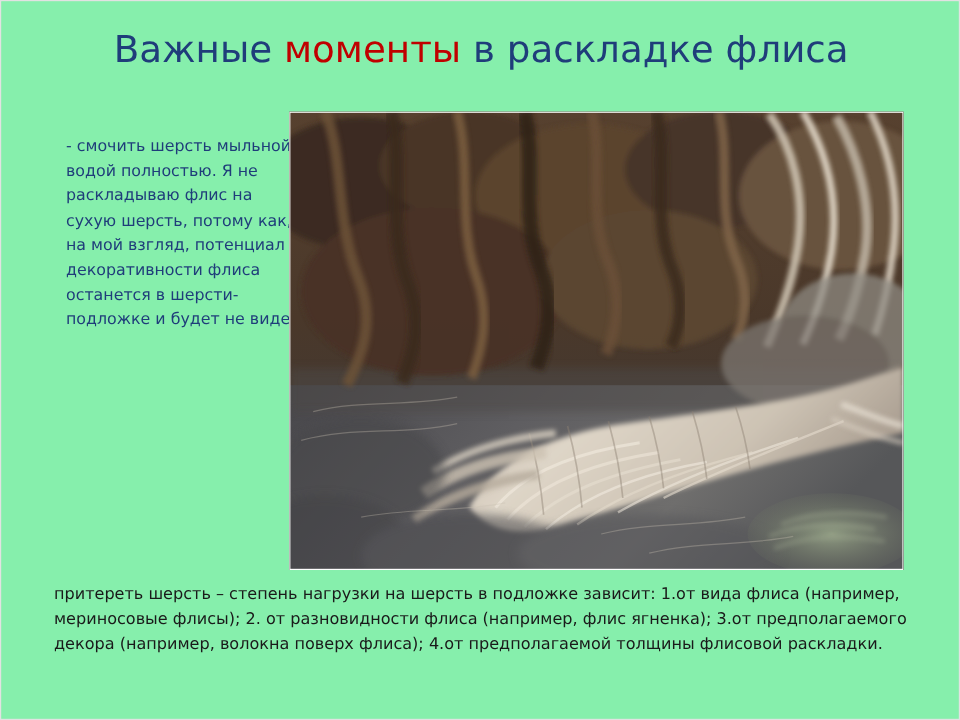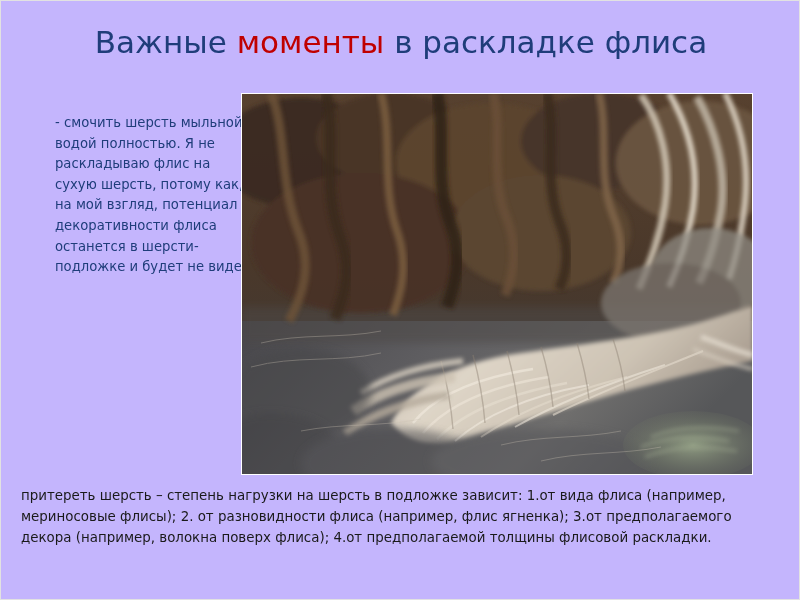--- a/index.html
+++ b/index.html
@@ -13,21 +13,21 @@
     font-family: "DejaVu Sans", sans-serif;
     overflow: hidden;
     position: relative;
   }
   .slide {
     position: relative;
     width: 800px;
     height: 600px;
     box-sizing: border-box;
     border: 1px solid #e2e2e2;
-    background: #c4b5fd;
+    background: #86efac;
   }
   
   .title {
     position: absolute;
     left: 0;
     top: 22px;
     width: 800px;
     text-align: center;
     font-family: "DejaVu Sans", sans-serif;
     font-size: 31px;
@@ -62,21 +62,21 @@
     height: 382px;
     overflow: hidden;
     background: #4a4036;
   }
   .photo svg {
     display: block;
   }
   
   .caption {
     position: absolute;
-    left: 20px;
+    left: 44px;
     top: 484px;
     width: 744px;
     color: #1a1a1a;
     font-size: 13.4px;
     line-height: 21px;
     font-family: "DejaVu Sans", sans-serif;
     text-align: left;
   }
 </style>
 </head>

